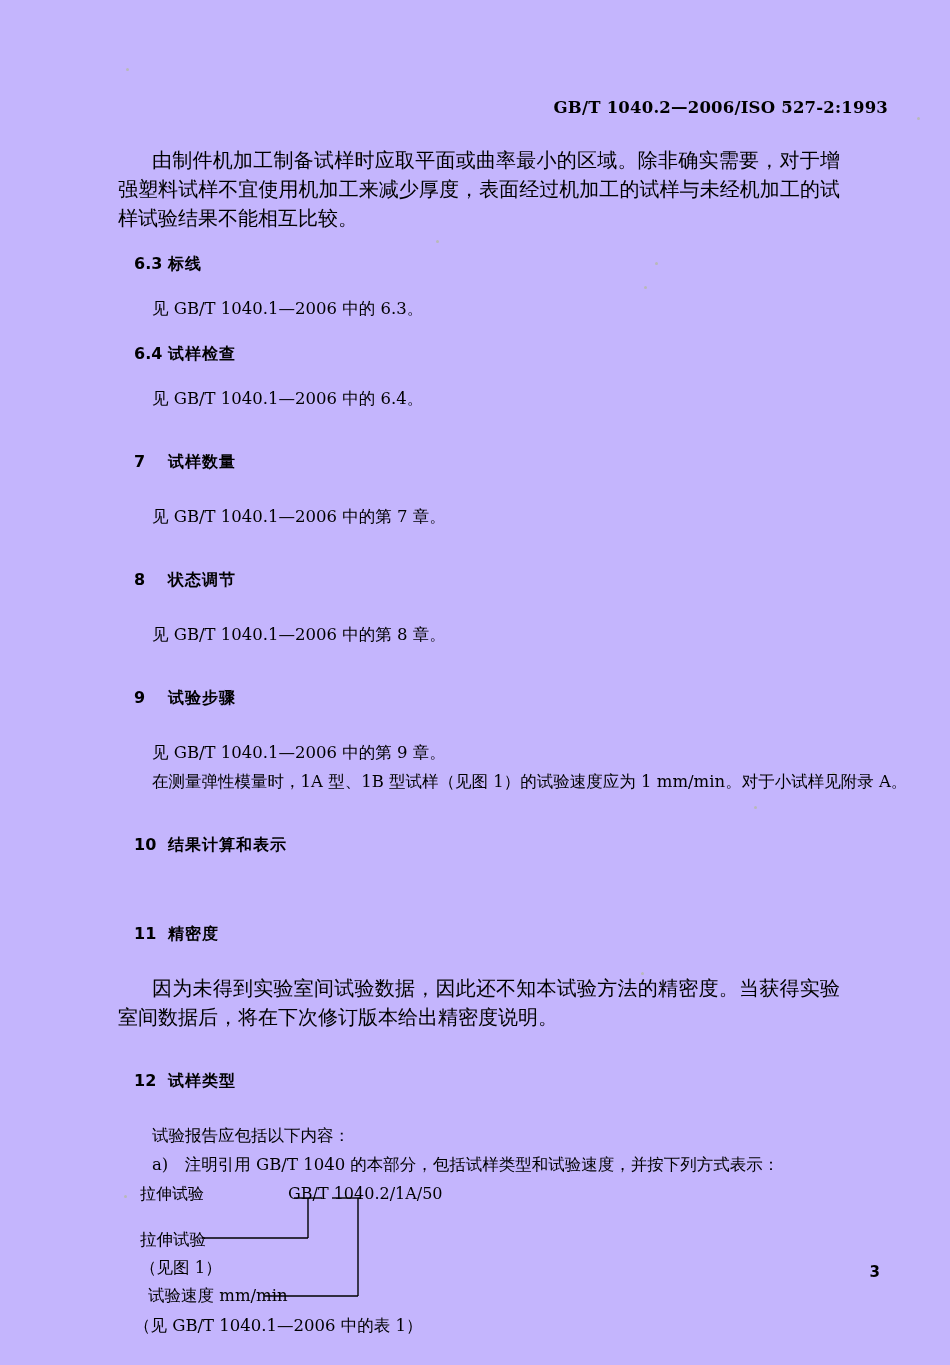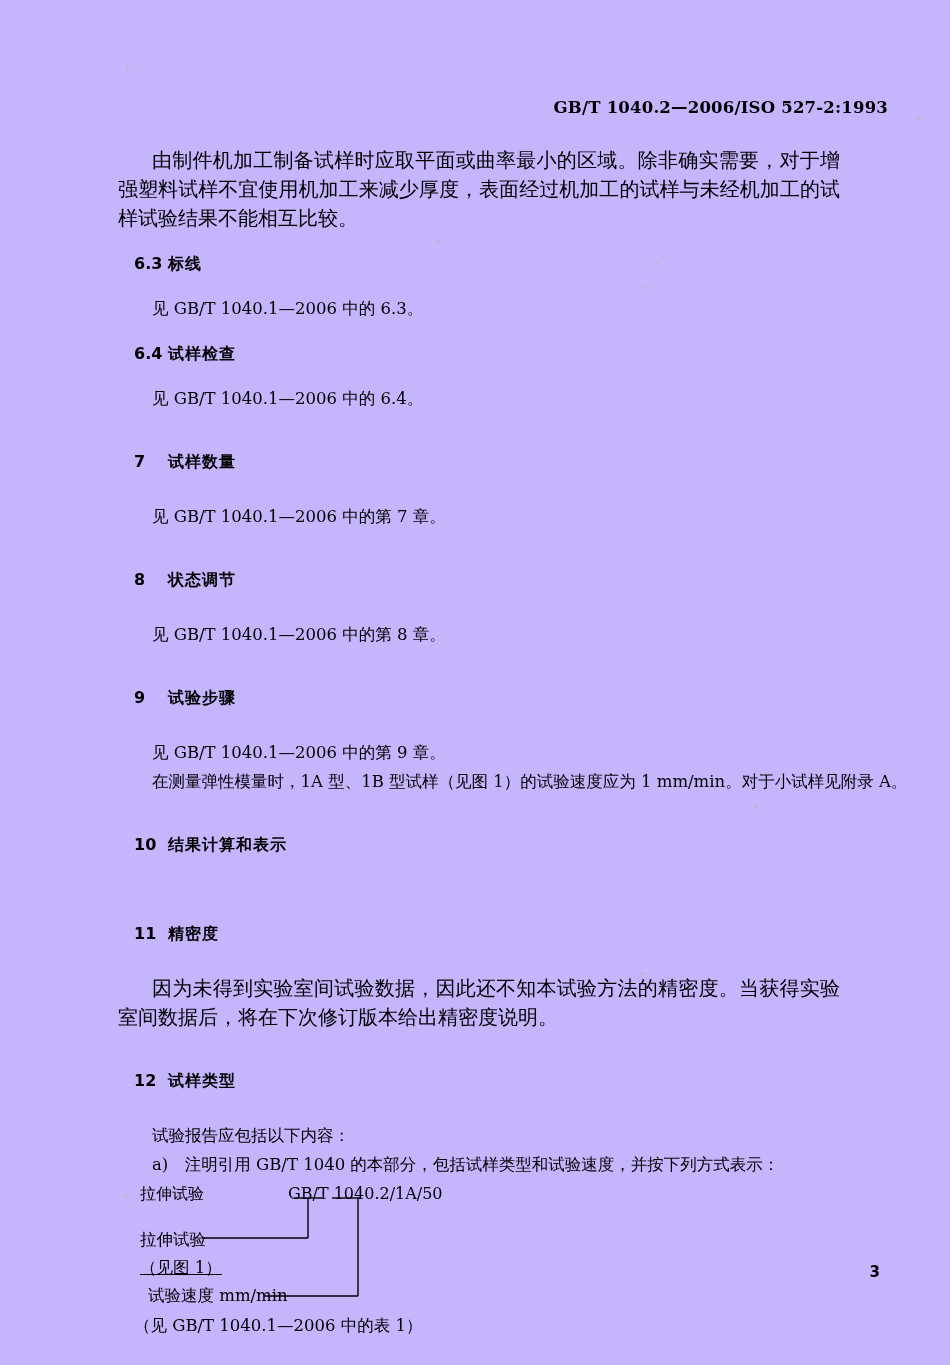--- a/index.html
+++ b/index.html
@@ -97,21 +97,21 @@
   .dsg-code {
     position: relative;
     display: inline-block;
   }
   .dsg-line {
     font-size: 16.5px;
     line-height: 28px;
     white-space: nowrap;
   }
   .dsg-line.l1 { padding-left: 0px; }
-  .dsg-line.l2 { padding-left: 0px; text-decoration: underline; }
+  .dsg-line.l2 { padding-left: 0px; }
   .dsg-line.l3 { padding-left: 8px; }
 
   
   .leader-svg {
     position: absolute;
     left: 0;
     top: 0;
     width: 420px;
     height: 132px;
     pointer-events: none;

